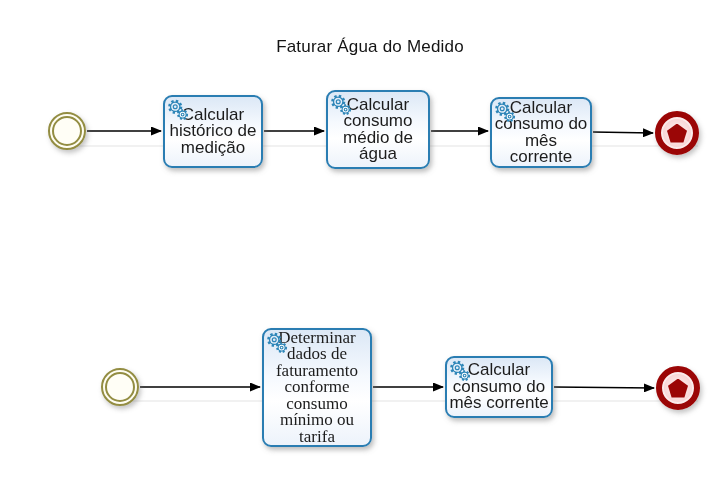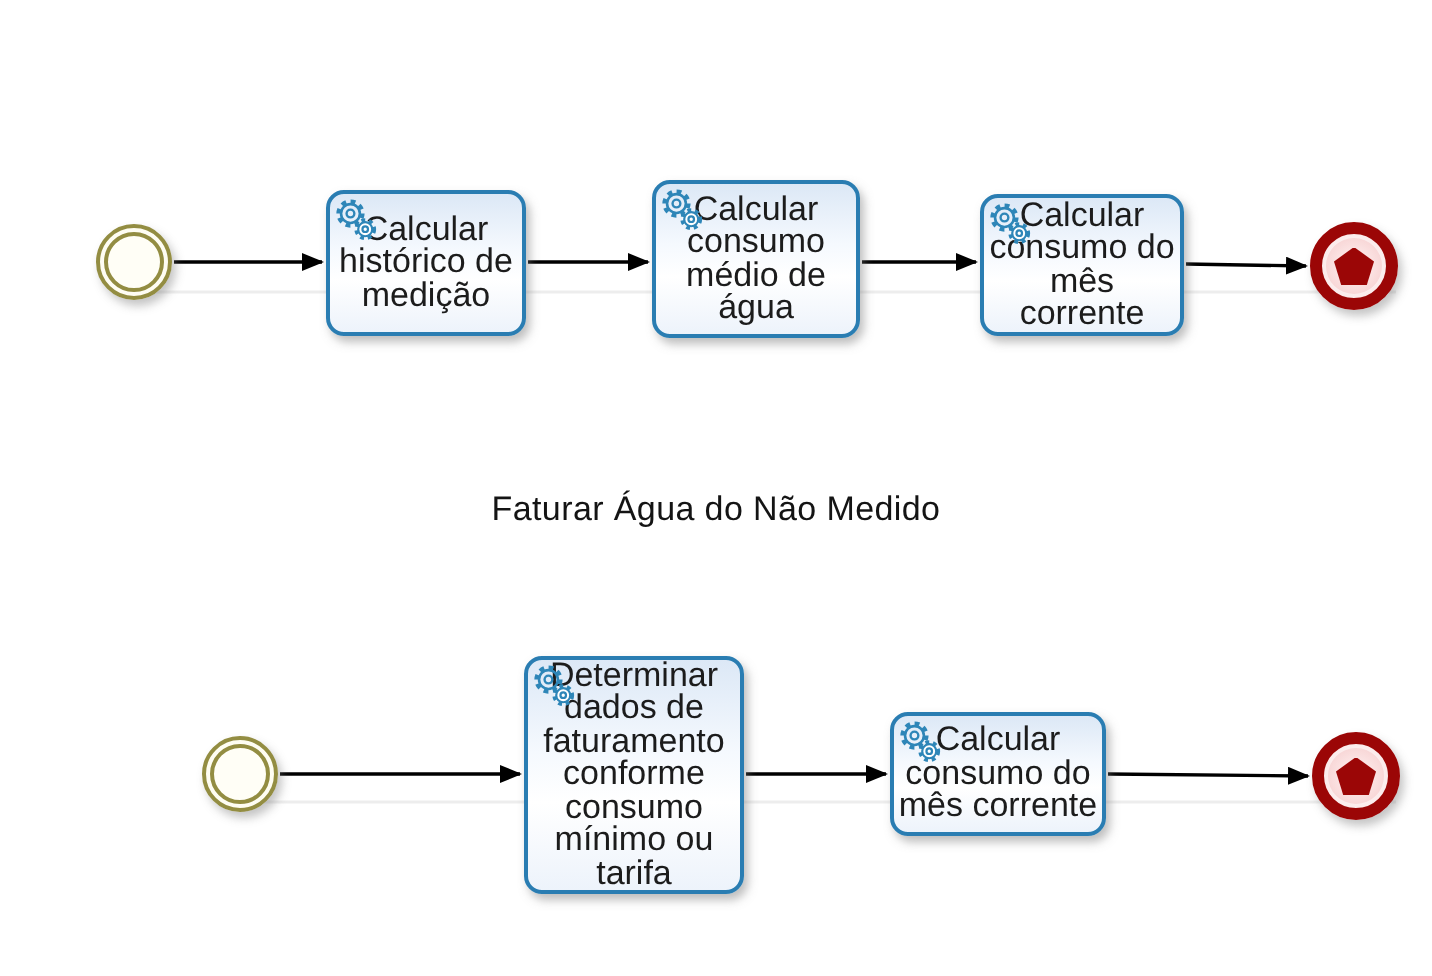--- a/index.html
+++ b/index.html
@@ -95,20 +95,21 @@
     <line x1="87" y1="131" x2="161" y2="131" stroke="#000" stroke-width="1.7" marker-end="url(#arrow)"></line>
     <line x1="264" y1="131" x2="324" y2="131" stroke="#000" stroke-width="1.7" marker-end="url(#arrow)"></line>
     <line x1="431" y1="131" x2="488" y2="131" stroke="#000" stroke-width="1.7" marker-end="url(#arrow)"></line>
     <line x1="593" y1="132" x2="653" y2="133" stroke="#000" stroke-width="1.7" marker-end="url(#arrow)"></line>
 
     <line x1="140" y1="387" x2="260" y2="387" stroke="#000" stroke-width="1.7" marker-end="url(#arrow)"></line>
     <line x1="373" y1="387" x2="443" y2="387" stroke="#000" stroke-width="1.7" marker-end="url(#arrow)"></line>
     <line x1="554" y1="387" x2="654" y2="388" stroke="#000" stroke-width="1.7" marker-end="url(#arrow)"></line>
   </svg>
 
+  <div class="ptitle" style="left:160px; top:37px;">Faturar Água do Medido</div>
 
   <div class="event-start shape" style="left:48px; top:112px;"></div>
 
   <div class="task" style="left:163px; top:95px; width:100px; height:73px;">
     <svg class="gear-wrap">
         <use href="#gears"></use>
       </svg>
     <span class="task-label">Calcular
 histórico de
 medição</span>
@@ -129,25 +130,24 @@
       </svg>
     <span class="task-label">Calcular
 consumo do
 mês corrente</span>
   </div>
 
   <div class="event-end shape" style="left:655px; top:111px;">
     <div class="pentagon"></div>
   </div>
 
-  <div class="ptitle" style="left:148px; top:245px;">Faturar Água do Não Medido</div>
 
   <div class="event-start shape" style="left:101px; top:368px;"></div>
 
-  <div class="task" style="left:262px; top:328px; width:110px; height:119px;">
+  <div class="task" style="left:262px; top:328px; width:110px; height:119px;font-family:Liberation Serif, serif;">
     <svg class="gear-wrap">
         <use href="#gears"></use>
       </svg>
     <span class="task-label">Determinar
 dados de
 faturamento
 conforme
 consumo
 mínimo ou
 tarifa</span>

